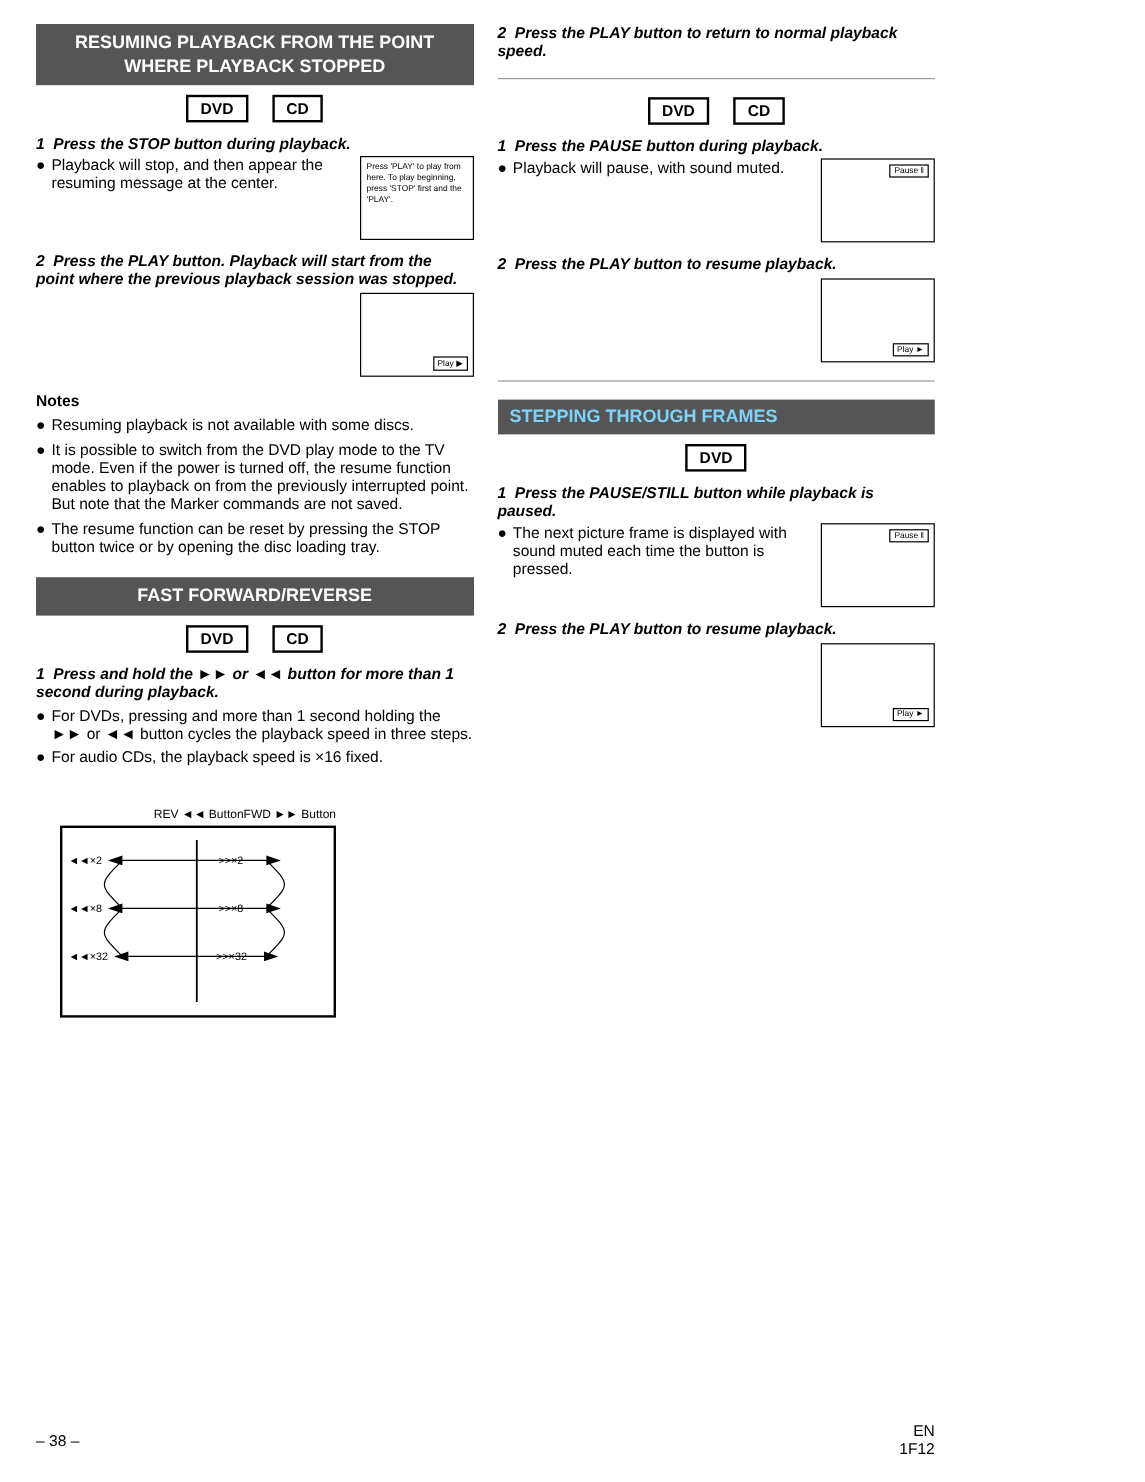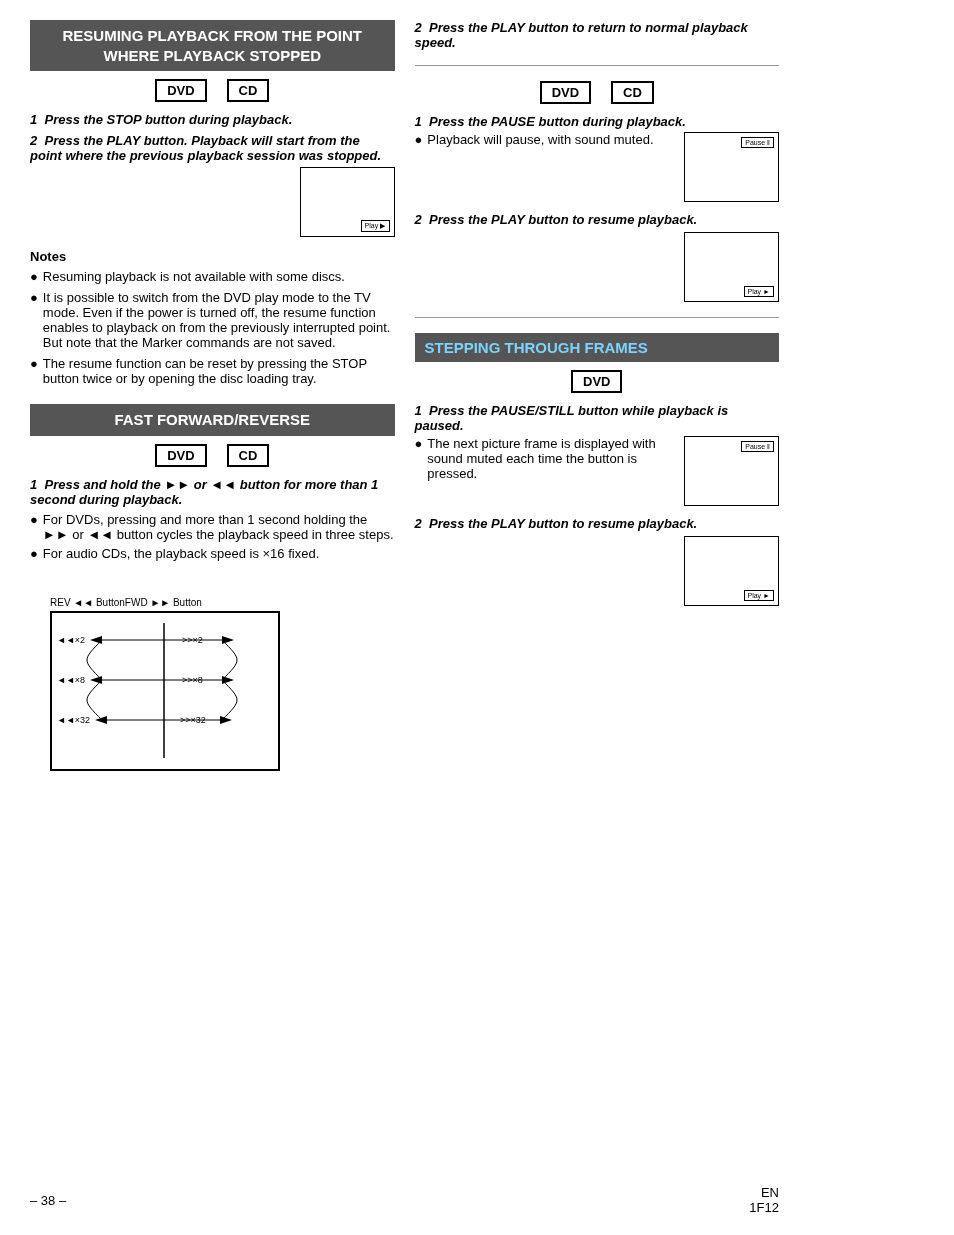--- a/index.html
+++ b/index.html
@@ -142,21 +142,21 @@
     }
     .diagram-box {
       border: 2.5px solid #000;
       width: 230px;
       height: 160px;
       position: relative;
       margin-left: 20px;
     }
     .diagram-labels {
       display: flex;
-      justify-content: flex-start;
+      justify-content: flex-end;
       font-size: 10px;
       margin-bottom: 3px;
       width: 230px;
       margin-left: 20px;
       margin-top: 36px;
     }
     
     .page-footer {
       position: absolute;
       bottom: 20px;
@@ -198,20 +198,26 @@
       <div>
         <div class="section-header">RESUMING PLAYBACK FROM THE POINT WHERE PLAYBACK STOPPED</div>
         <div class="badge-row">
           <div class="badge">DVD</div>
           <div class="badge">CD</div>
         </div>
 
         <div class="step">
           <div class="step-num">
             <em><span>1</span>&nbsp;&nbsp;<strong>Press the STOP button during playback.</strong></em>
+          </div>
+          <div class="clearfix">
+            <div class="screen-box">
+              <div class="screen-box-text">Press 'PLAY' to play from here. To play beginning, press 'STOP' first and the 'PLAY'.</div>
+            </div>
+            <div class="bullet-item">Playback will stop, and then appear the resuming message at the center.</div>
           </div>
         </div>
 
         <div class="step">
           <div class="step-num">
             <em><span>2</span>&nbsp;&nbsp;<strong>Press the PLAY button. Playback will start from the point where the previous playback session was stopped.</strong></em>
           </div>
           <div style="margin-left:16px;">
             <div class="screen-box" style="float:none; margin: 4px 0 4px auto;">
               <div class="screen-box-btn-play">Play ▶</div>

